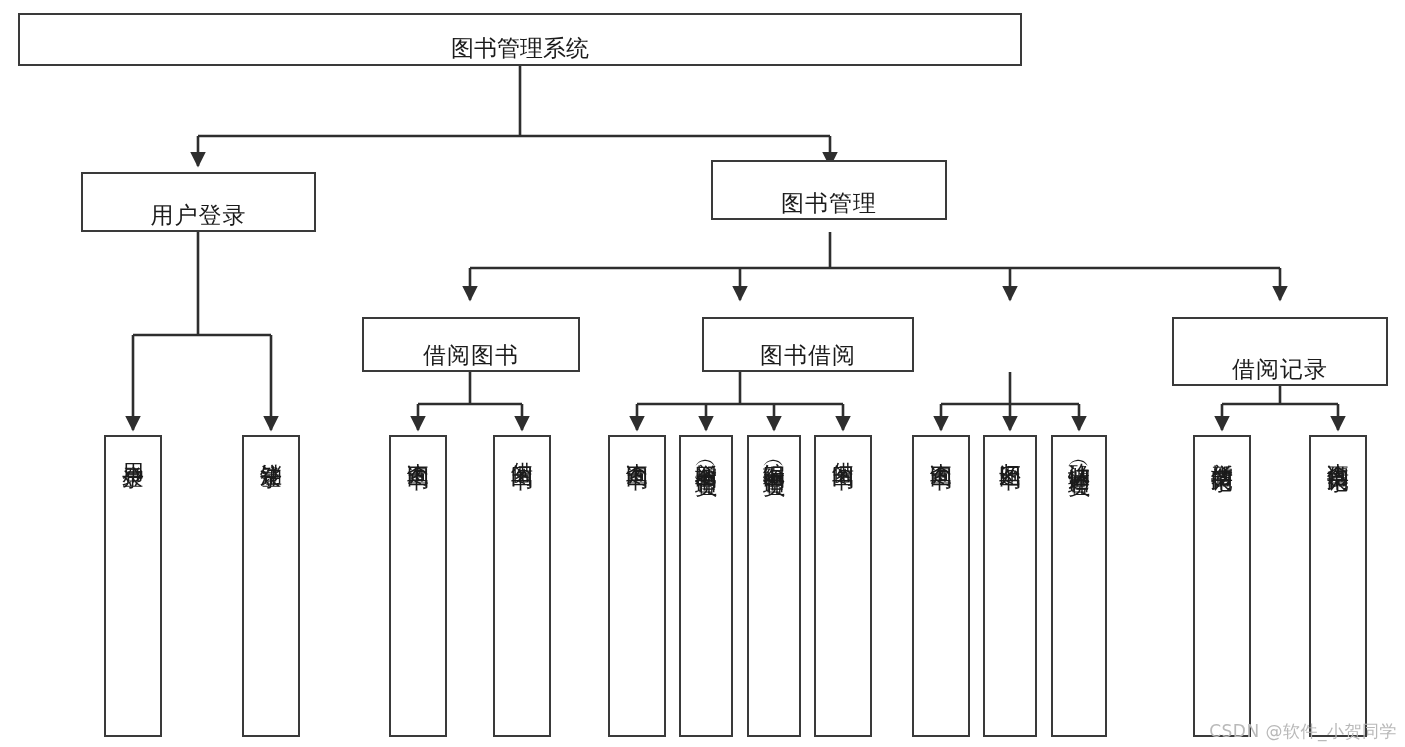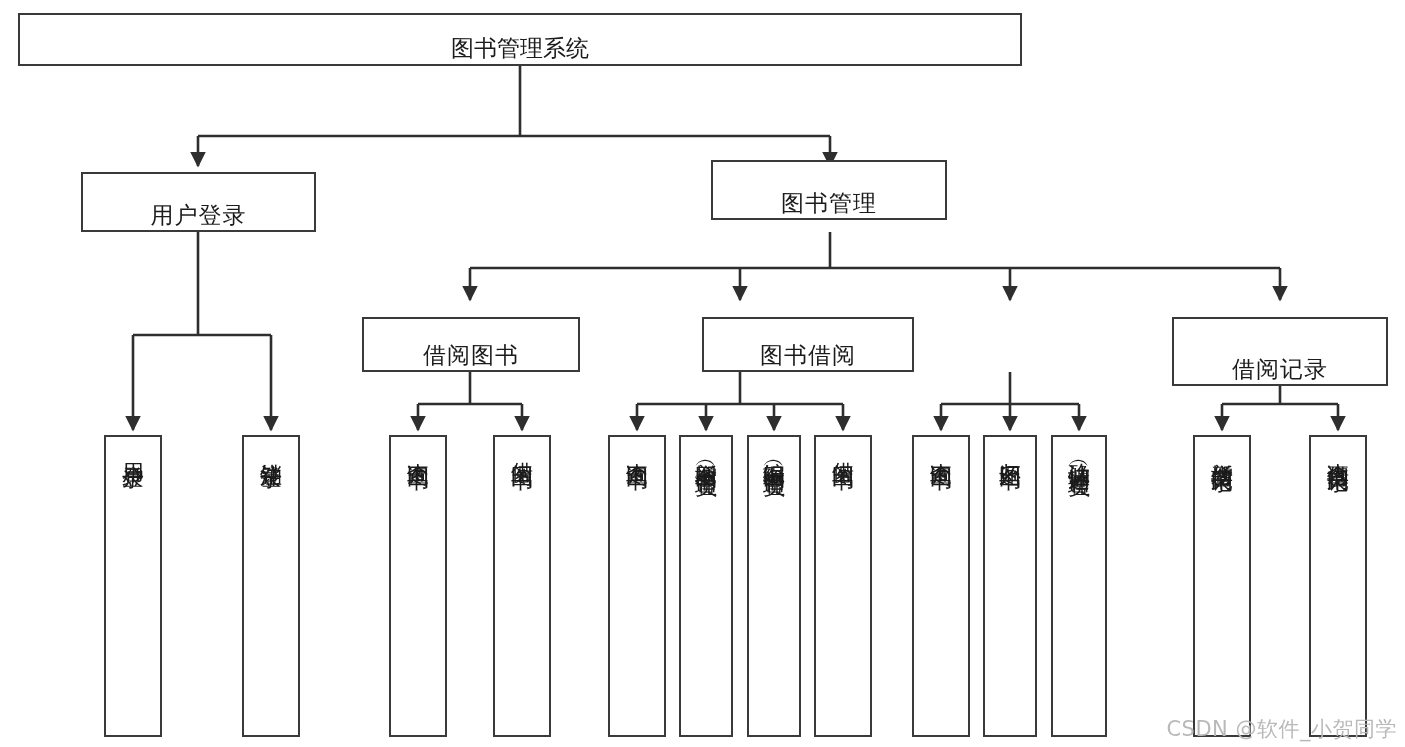--- a/index.html
+++ b/index.html
@@ -55,21 +55,21 @@
     font-size: 22px;
     line-height: 1.28;
     letter-spacing: 2px;
     white-space: nowrap;
     color: #1b1b1b;
   }
   .watermark {
     position: absolute;
     right: 8px;
     bottom: 4px;
-    font-size: 21px;
+    font-size: 17px;
     color: #b9b9b9;
     letter-spacing: 0.5px;
     white-space: nowrap;
   }
 </style>
 </head>
 <body>
 
 <div id="canvas">
 

